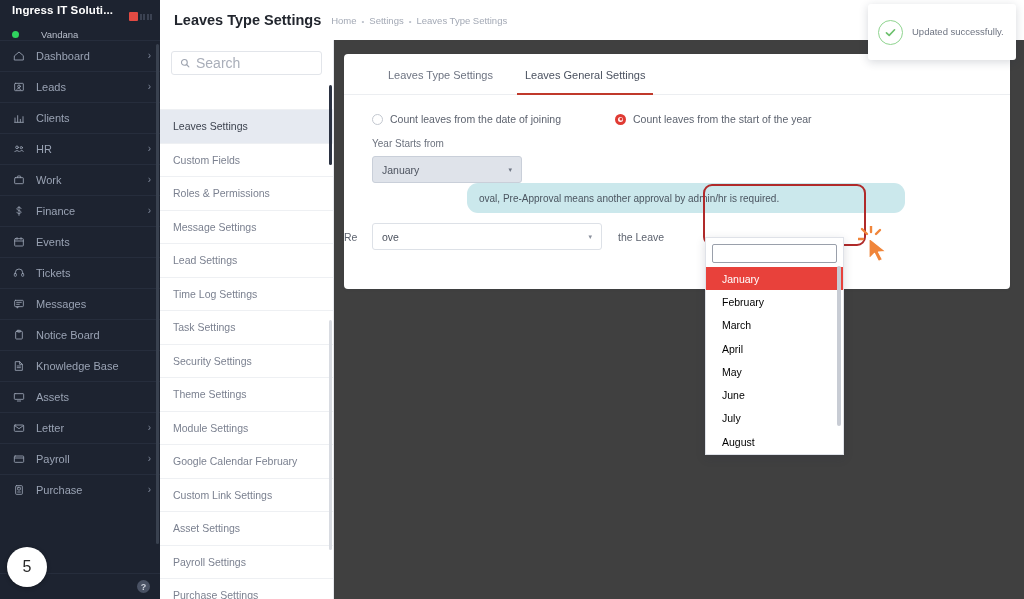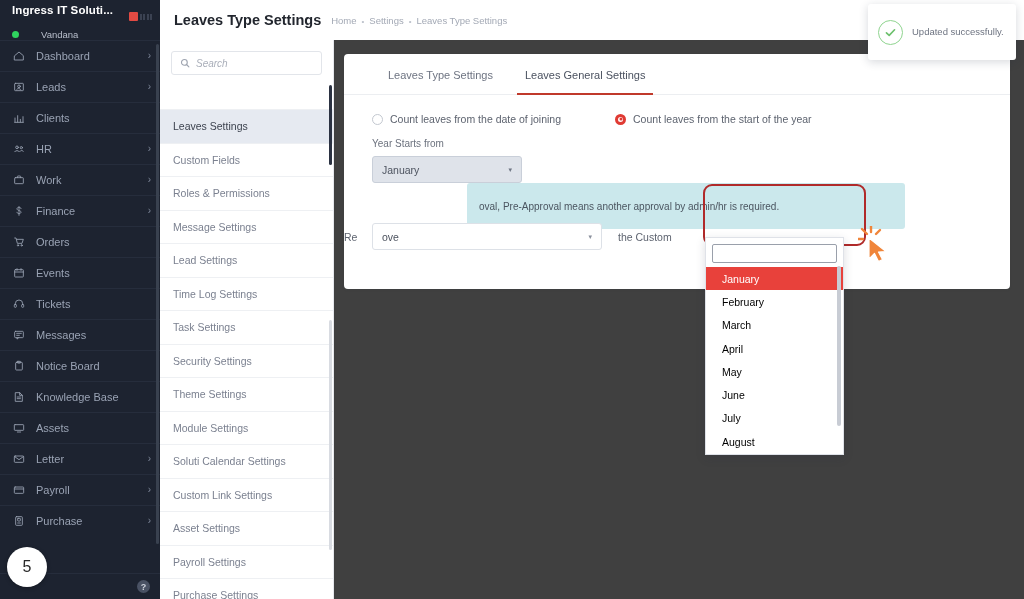--- a/index.html
+++ b/index.html
@@ -123,24 +123,23 @@
     border-right: 1px solid #e6e8ed; position: relative; overflow: hidden;
   }
   .search-wrap { padding: 11px 11px 10px 11px; }
   .search-box {
     height: 24px; border: 1px solid #e2e5ea; border-radius: 3px;
     display: flex; align-items: center; padding: 0 8px; gap: 6px;
     background: #fff;
   }
   .search-box svg { flex: 0 0 auto; color: #9ea4b0; }
   .search-box input {
-    border: 0; outline: 0; font-size: 10px; color: #6e7481;
+    border: 0; outline: 0; font-size: 14px; color: #6e7481;
     font-family: "Liberation Sans", sans-serif; width: 100%;
     background: transparent;
-    font-style: italic;
   }
   .search-box input::placeholder { color: #a9aeb9; }
 
   .set-list { list-style: none; margin-top: 24px; }
   .set-item {
     height: 33.5px; display: flex; align-items: center;
     padding: 0 13px; font-size: 10.5px; color: #7b8190;
     border-top: 1px solid #eef0f3; cursor: pointer;
     white-space: nowrap;
   }
@@ -199,22 +198,22 @@
   .hl-rect {
     position: absolute; left: 359px; top: 130px;
     width: 163px; height: 62px;
     border: 2.5px solid #b02a2a; border-radius: 9px;
     pointer-events: none; z-index: 40;
   }
 
   
   .info-banner {
     position: absolute; left: 123px; top: 88px;
-    width: 438px; height: 46px;
-    background: #cbe8ec; border-radius: 3px;
+    width: 438px; height: 30px;
+    background: #cbe8ec; border-radius: 11px;
     display: flex; align-items: center; padding: 0 12px;
     font-size: 10px; color: #4b5560;
   }
   .approve-row {
     position: absolute; left: 0px; top: 128px;
     display: flex; align-items: center; gap: 0px;
     font-size: 10.5px; color: #5d636f;
   }
   .approve-label { width: 24px; overflow: hidden; white-space: nowrap; }
   .approve-select {
@@ -334,31 +333,20 @@
           <span class="sb-chev">›</span>
         </li>
         <li class="sb-item">
           <span class="sb-ico">
             <svg xmlns="http://www.w3.org/2000/svg" width="12" height="12" viewBox="0 0 18 18" fill="none" stroke="currentColor" stroke-width="1.3" stroke-linecap="round" stroke-linejoin="round">
               <path d="M9 2.5v13M12 5.5c0-1.3-1.3-2-3-2s-3 .8-3 2.2S7.5 8 9 8.4s3 .9 3 2.3-1.3 2.2-3 2.2-3-.8-3-2"></path>
             </svg>
           </span>
           <span class="sb-label">Finance</span>
           <span class="sb-chev">›</span>
-        </li>
-        <li class="sb-item">
-          <span class="sb-ico">
-            <svg xmlns="http://www.w3.org/2000/svg" width="12" height="12" viewBox="0 0 18 18" fill="none" stroke="currentColor" stroke-width="1.3" stroke-linecap="round" stroke-linejoin="round">
-              <path d="M2.5 3h2l2 8h7l2-6H5.5"></path>
-              <circle cx="7.5" cy="14" r="1"></circle>
-              <circle cx="13" cy="14" r="1"></circle>
-            </svg>
-          </span>
-          <span class="sb-label">Orders</span>
-          <span class="sb-chev"></span>
         </li>
         <li class="sb-item">
           <span class="sb-ico">
             <svg xmlns="http://www.w3.org/2000/svg" width="12" height="12" viewBox="0 0 18 18" fill="none" stroke="currentColor" stroke-width="1.3" stroke-linecap="round" stroke-linejoin="round">
               <rect x="2.5" y="4" width="13" height="11" rx="1"></rect>
               <path d="M2.5 7.5h13M6 2.5V5M12 2.5V5"></path>
             </svg>
           </span>
           <span class="sb-label">Events</span>
           <span class="sb-chev"></span>
@@ -503,21 +491,21 @@
             <li class="set-item active">Leaves Settings</li>
             <li class="set-item">Custom Fields</li>
             <li class="set-item">Roles &amp; Permissions</li>
             <li class="set-item">Message Settings</li>
             <li class="set-item">Lead Settings</li>
             <li class="set-item">Time Log Settings</li>
             <li class="set-item">Task Settings</li>
             <li class="set-item">Security Settings</li>
             <li class="set-item">Theme Settings</li>
             <li class="set-item">Module Settings</li>
-            <li class="set-item">Soluti Calendar Settings</li>
+            <li class="set-item">Google Calendar February</li>
             <li class="set-item">Custom Link Settings</li>
             <li class="set-item">Asset Settings</li>
             <li class="set-item">Payroll Settings</li>
             <li class="set-item">Purchase Settings</li>
           </ul>
         <div class="set-scroll"></div>
         <div class="set-scroll2"></div>
       </div>
 
       <div class="content">
@@ -552,21 +540,21 @@
             <div class="info-banner">
               <span>oval, Pre-Approval means another approval by admin/hr is required.</span>
             </div>
 
             <div class="approve-row">
               <span class="approve-label">Re</span>
               <span class="approve-select">
                 <span>ove</span>
                 <span class="caret">▾</span>
               </span>
-              <span class="approve-tail">the Custom</span>
+              <span class="approve-tail">the Leave</span>
             </div>
 
           </div>
 
           <div class="hl-rect"></div>
         </div>
 
         <div class="dd">
           <div class="dd-search">
             <input type="text" style="">

